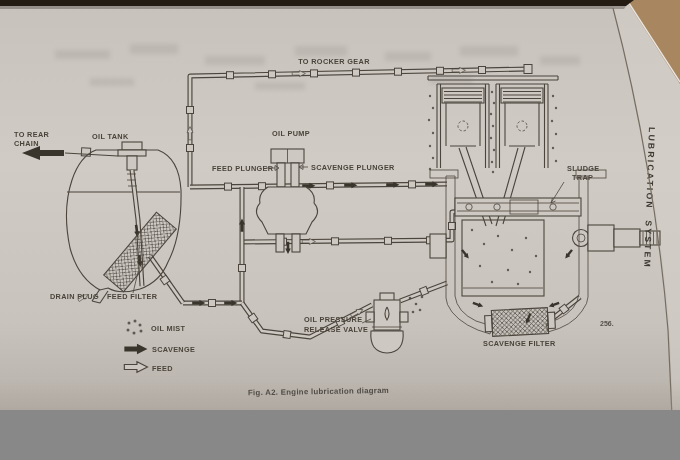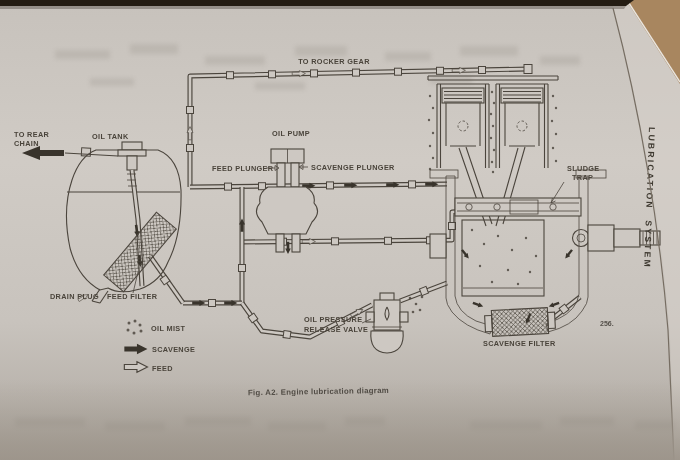--- a/index.html
+++ b/index.html
@@ -1,16 +1,16 @@
 <!DOCTYPE html>
 <html><head>
 <meta charset="utf-8">
 <style>
   html,body{margin:0;padding:0;background:#888;}
-  #shot{position:relative;width:680px;height:460px;overflow:hidden;font-family:"Liberation Sans",sans-serif;}
+  #shot{position:relative;width:680px;height:410px;overflow:hidden;font-family:"Liberation Sans",sans-serif;}
   svg{display:block;}
   .ln{stroke:#4b453d;fill:none;stroke-width:1.1;}
   .lnf{stroke:#4b453d;fill:none;stroke-width:0.8;}
   .pipeO{stroke:#4b453d;stroke-width:5;fill:none;stroke-linejoin:round;}
   .pipeI{stroke:#cdc8c2;stroke-width:2.7;fill:none;stroke-linejoin:round;}
   .coup{fill:#cdc8c2;stroke:#4b453d;stroke-width:1;}
   .paper{fill:#cdc8c2;stroke:#4b453d;stroke-width:1.1;}
   .solid{fill:#39342c;}
   .dot{fill:#3d372f;opacity:.75;}
   .lbl{font-weight:bold;font-size:7.3px;letter-spacing:.35px;fill:#4a443b;}

